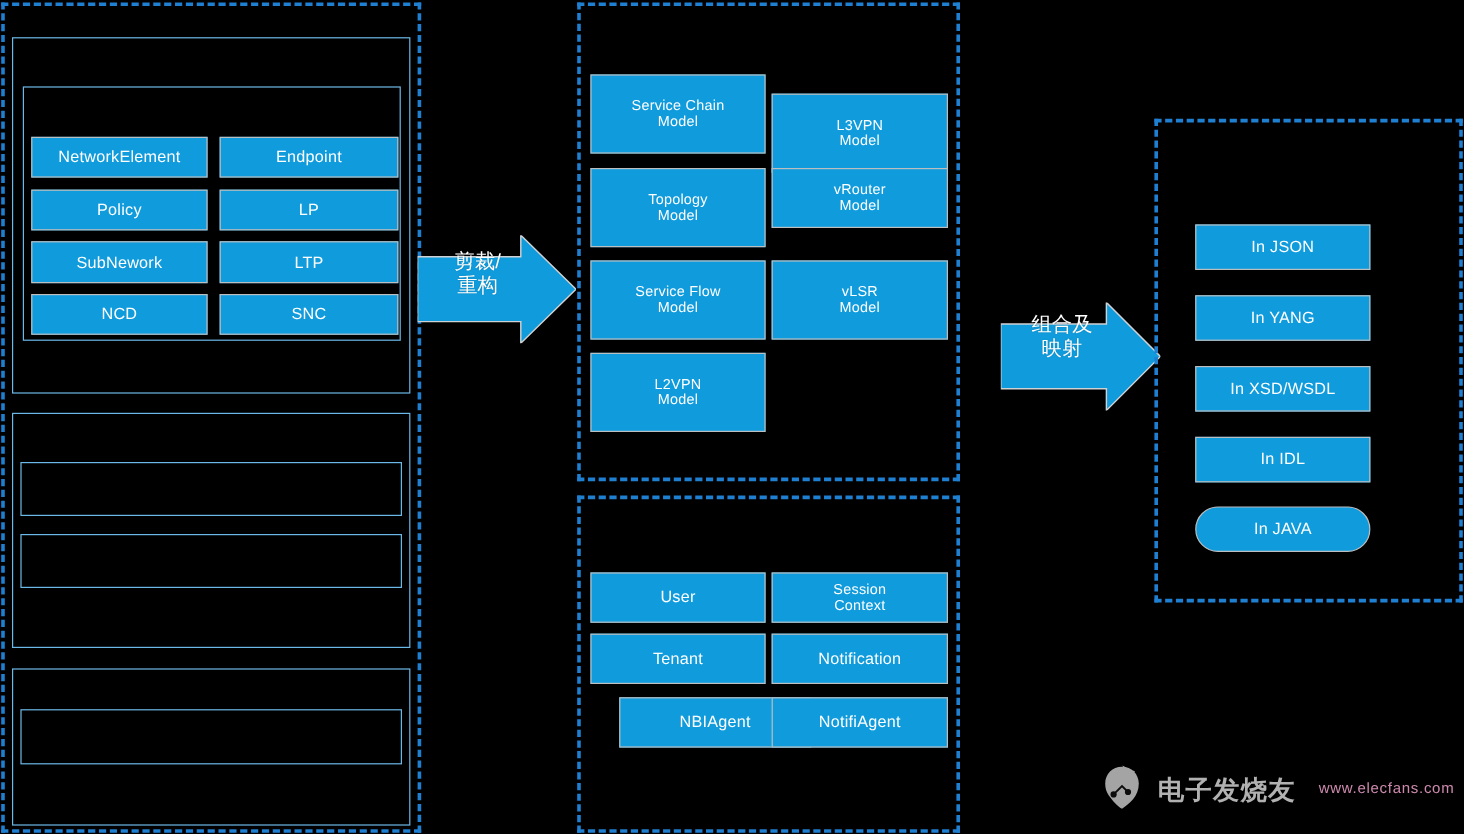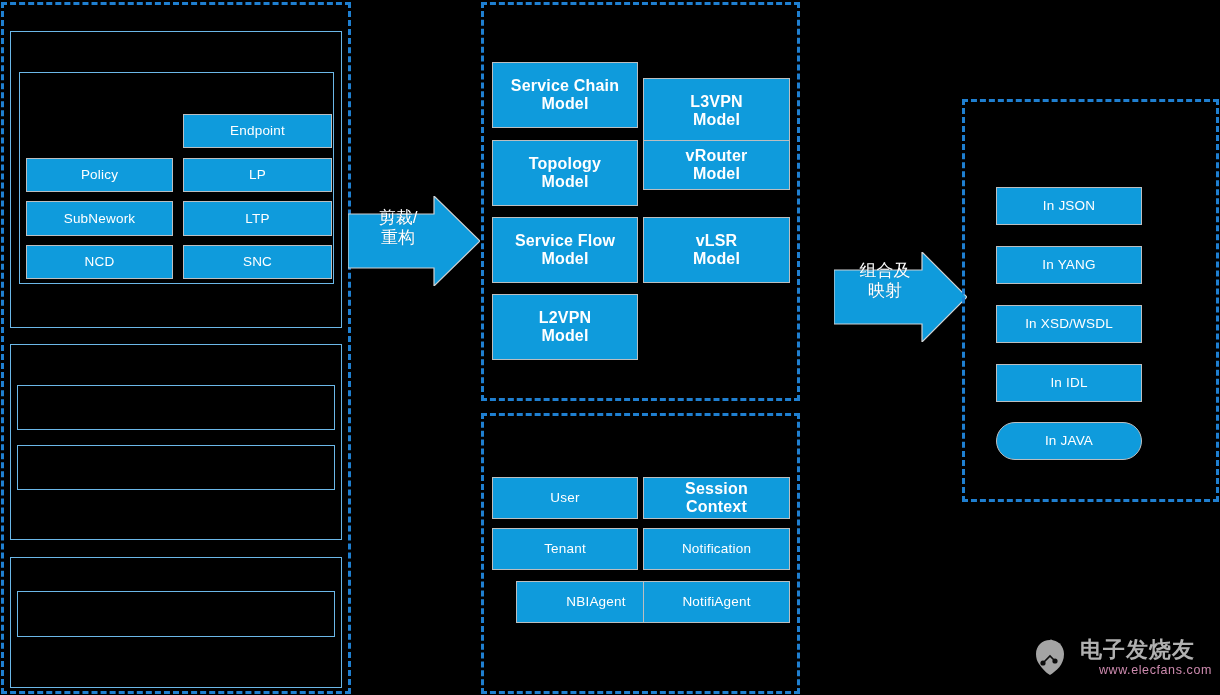--- a/index.html
+++ b/index.html
@@ -41,21 +41,21 @@
     display: flex;
     align-items: center;
     justify-content: center;
     text-align: center;
     line-height: 1.12;
     font-size: 13.5px;
     letter-spacing: 0.2px;
     box-sizing: border-box;
     padding: 0 3px;
   }
-  .chip.two-line { font-size: 16px; font-weight: bold; }
+  .chip.two-line { font-size: 12px; }
 
   
   .arrow-wrap { position: absolute; }
   .arrow-wrap svg { display: block; }
   .arrow-label {
     position: absolute;
     color: #ffffff;
     font-size: 17px;
     line-height: 1.18;
     text-align: center;
@@ -68,21 +68,21 @@
   #watermark {
     position: absolute;
     right: 8px;
     bottom: 12px;
     display: flex;
     align-items: center;
     gap: 8px;
     opacity: .82;
   }
   #watermark .wm-mark { flex: 0 0 auto; }
-  #watermark .wm-text { display: flex; flex-direction: column; }
+  #watermark .wm-text { display: flex; flex-direction: row; }
   #watermark .wm-cn {
     color: #d8d8d8;
     font-size: 22px;
     font-weight: bold;
     letter-spacing: 1px;
     line-height: 1;
   }
   #watermark .wm-url {
     color: #f9a8d4;
     font-size: 12.5px;
@@ -95,20 +95,21 @@
 <body>
 
 <div id="canvas">
 
   <div class="abs group-dashed" style="left:1px; top:2px; width:350px; height:692px;"></div>
 
   <div class="abs frame" style="left:10px; top:31px; width:332px; height:297px;"></div>
 
   <div class="abs frame" style="left:19px; top:72px; width:315px; height:212px;"></div>
 
+  <div class="abs chip" style="left:26px; top:114px; width:147px; height:34px;">NetworkElement</div>
   <div class="abs chip" style="left:183px; top:114px; width:149px; height:34px;">Endpoint</div>
 
   <div class="abs chip" style="left:26px; top:158px; width:147px; height:34px;">Policy</div>
   <div class="abs chip" style="left:183px; top:158px; width:149px; height:34px;">LP</div>
 
   <div class="abs chip" style="left:26px; top:201px; width:147px; height:35px;">SubNework</div>
   <div class="abs chip" style="left:183px; top:201px; width:149px; height:35px;">LTP</div>
 
   <div class="abs chip" style="left:26px; top:245px; width:147px; height:34px;">NCD</div>
   <div class="abs chip" style="left:183px; top:245px; width:149px; height:34px;text-align:right;">SNC</div>

